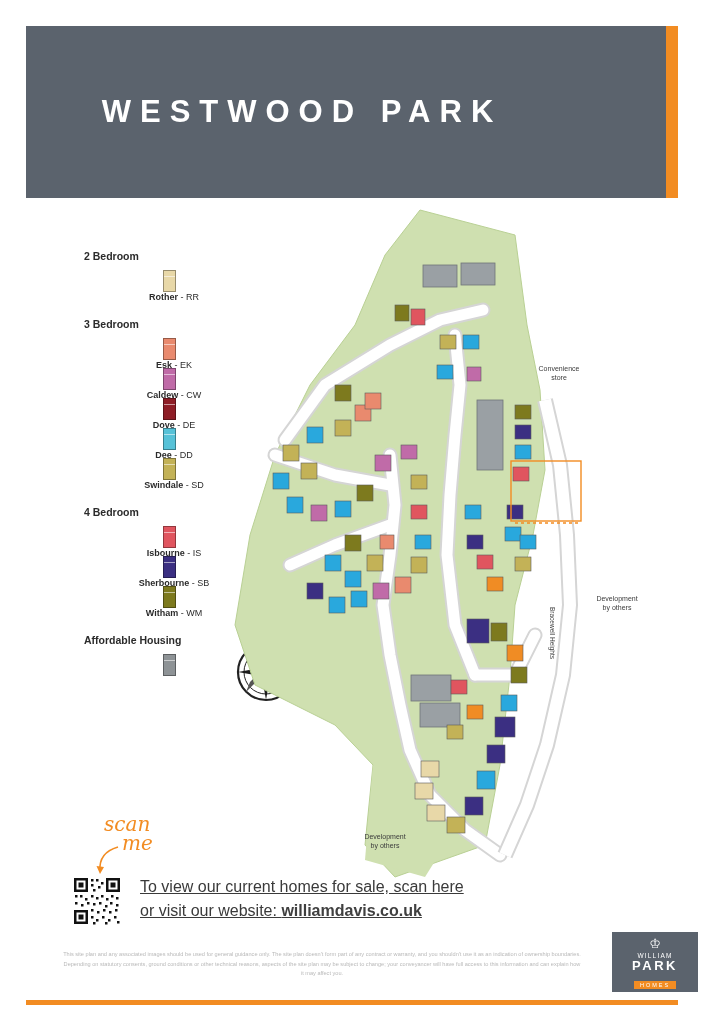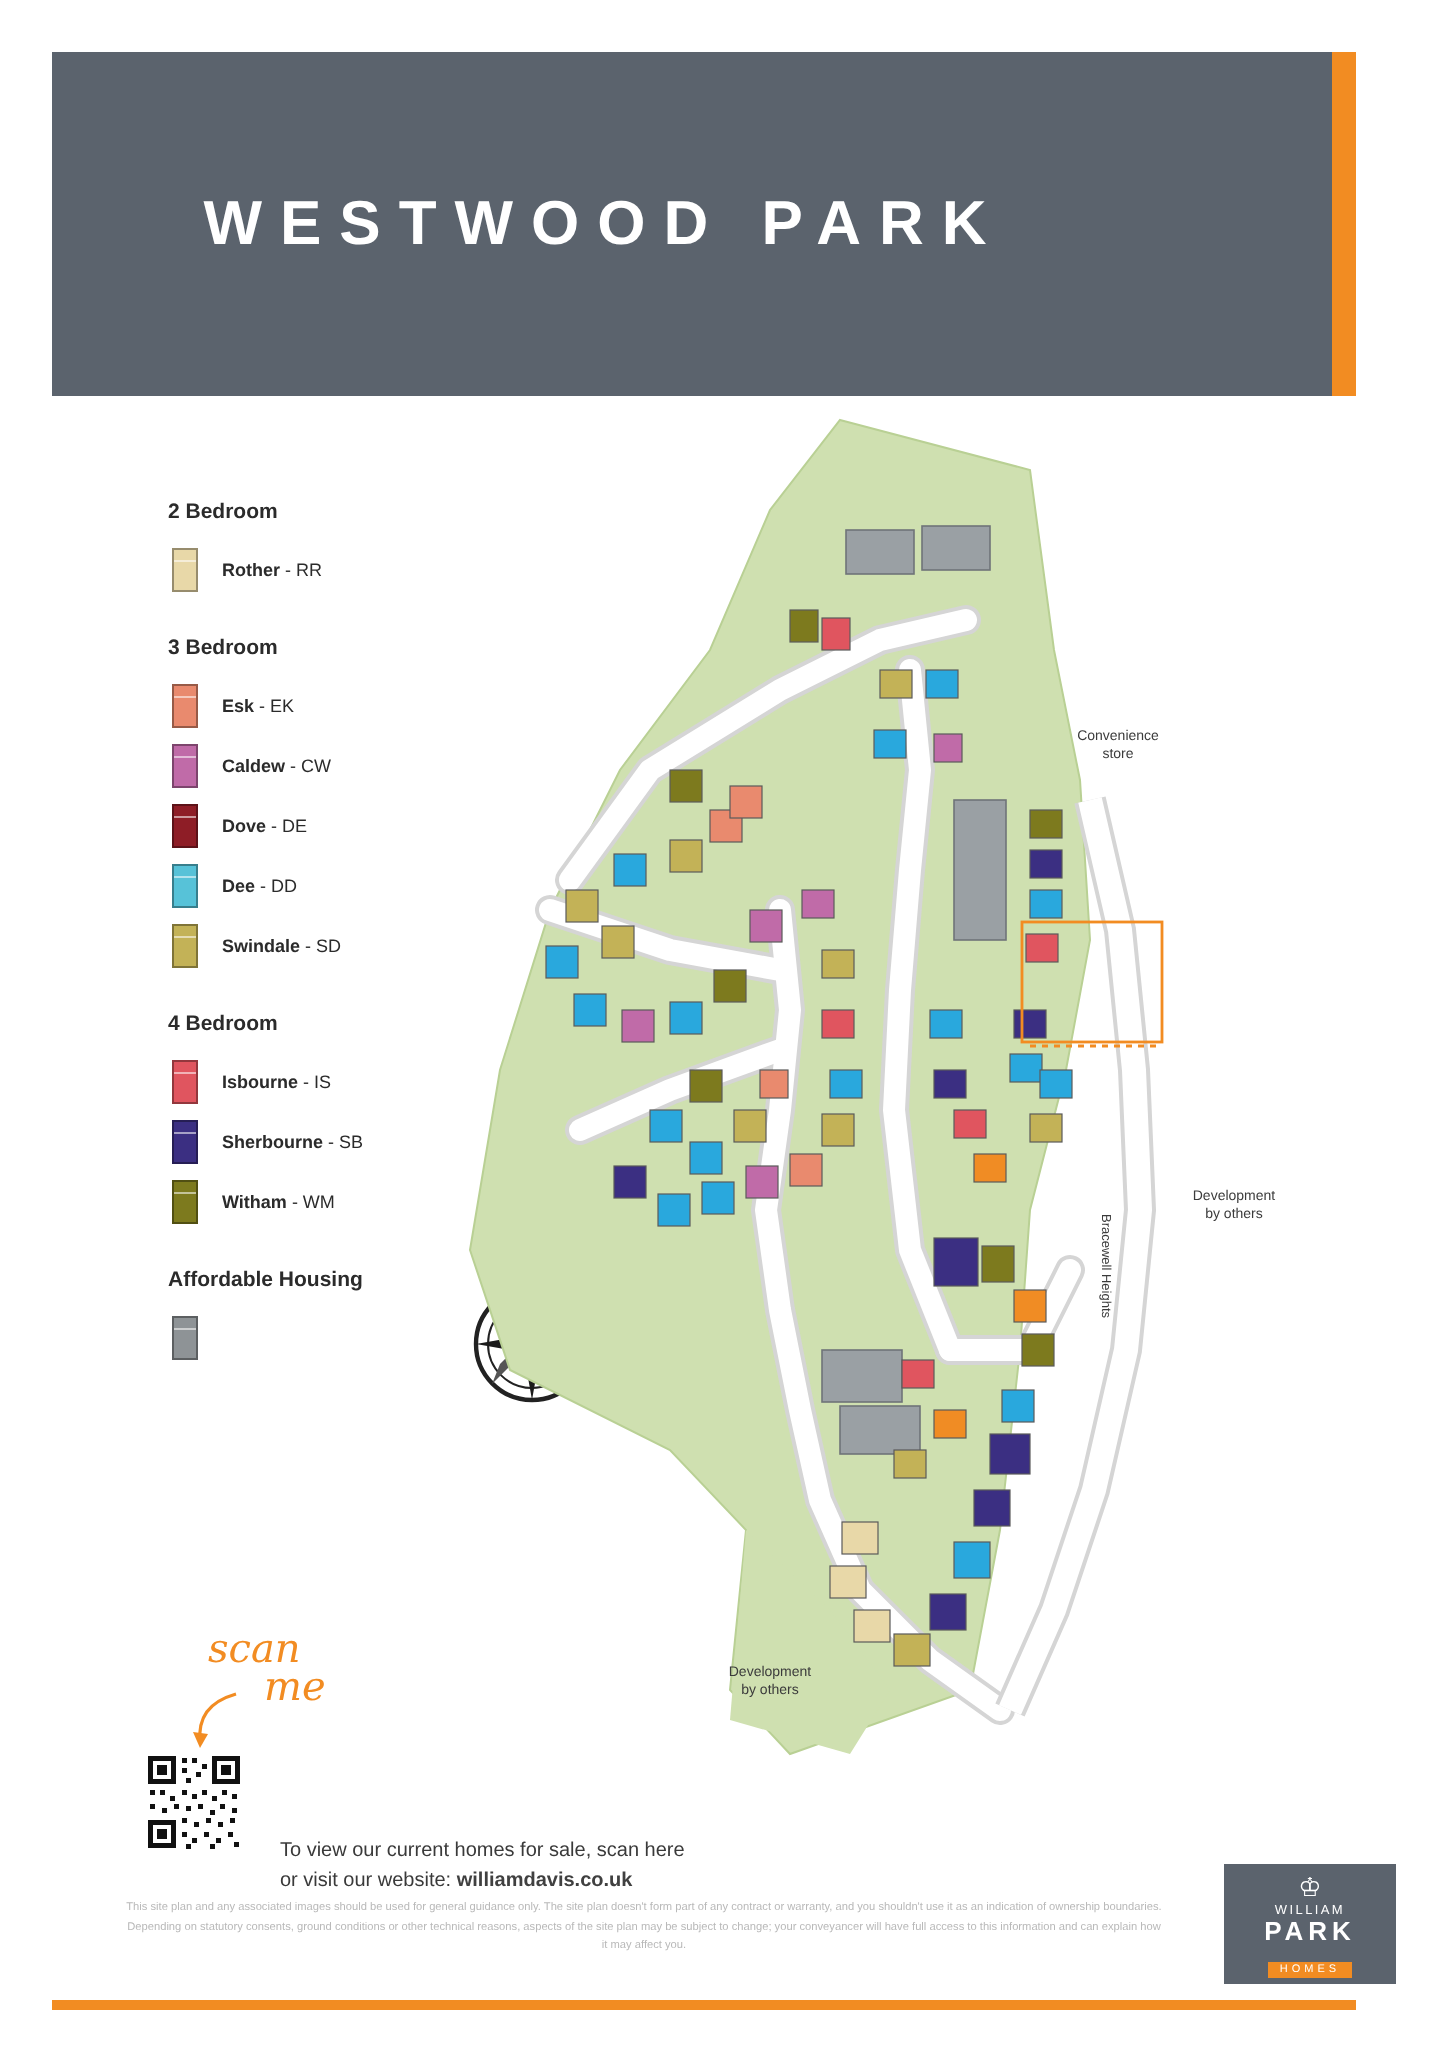--- a/index.html
+++ b/index.html
@@ -66,20 +66,21 @@
     font-size: 10.5px;
     font-weight: bold;
     color: #2b2b2b;
     margin: 0 0 8px 0;
   }
   .legend-heading.spaced { margin-top: 18px; }
   .legend-row {
     display: flex;
     align-items: center;
     height: 30px;
+    flex-direction: column;
   }
   .swatch {
     width: 11px;
     height: 20px;
     margin-right: 12px;
     margin-left: 2px;
     border: 1px solid rgba(0,0,0,0.35);
     position: relative;
     flex: none;
   }
@@ -145,42 +146,43 @@
     position: absolute;
     left: 104px;
     top: 815px;
     width: 80px;
     color: #f28c22;
     font-family: "DejaVu Serif", serif;
     font-style: italic;
     font-size: 20px;
     line-height: 0.95;
   }
-  .scan-script .w2 { display: block; margin-left: 28px; }
+  .scan-script .w2 { display: block; margin-left: 18px; }
   .scan-arrow {
     position: absolute;
     left: 96px;
     top: 845px;
     width: 26px;
     height: 30px;
   }
   .qr {
     position: absolute;
     left: 72px;
     top: 876px;
     width: 50px;
     height: 50px;
   }
   .cta {
     position: absolute;
     left: 140px;
-    top: 918px;
-    font-size: 10px;
+    top: 875px;
+    font-size: 16px;
     color: #3a3a3a;
     line-height: 1.5;
+    text-decoration: underline;
   }
   .cta .site { color: #404040; font-weight: bold; }
 
   .disclaimer {
     position: absolute;
     left: 62px;
     top: 950px;
     width: 520px;
     font-size: 5.6px;
     line-height: 1.7;

